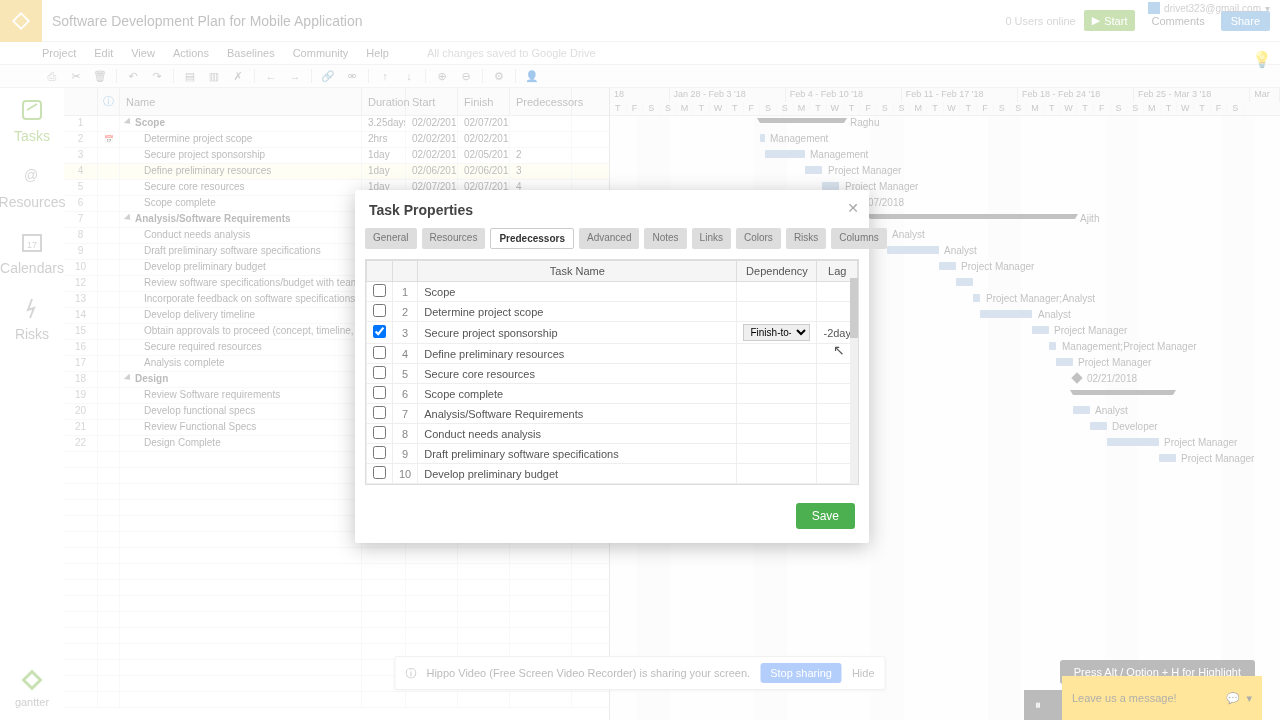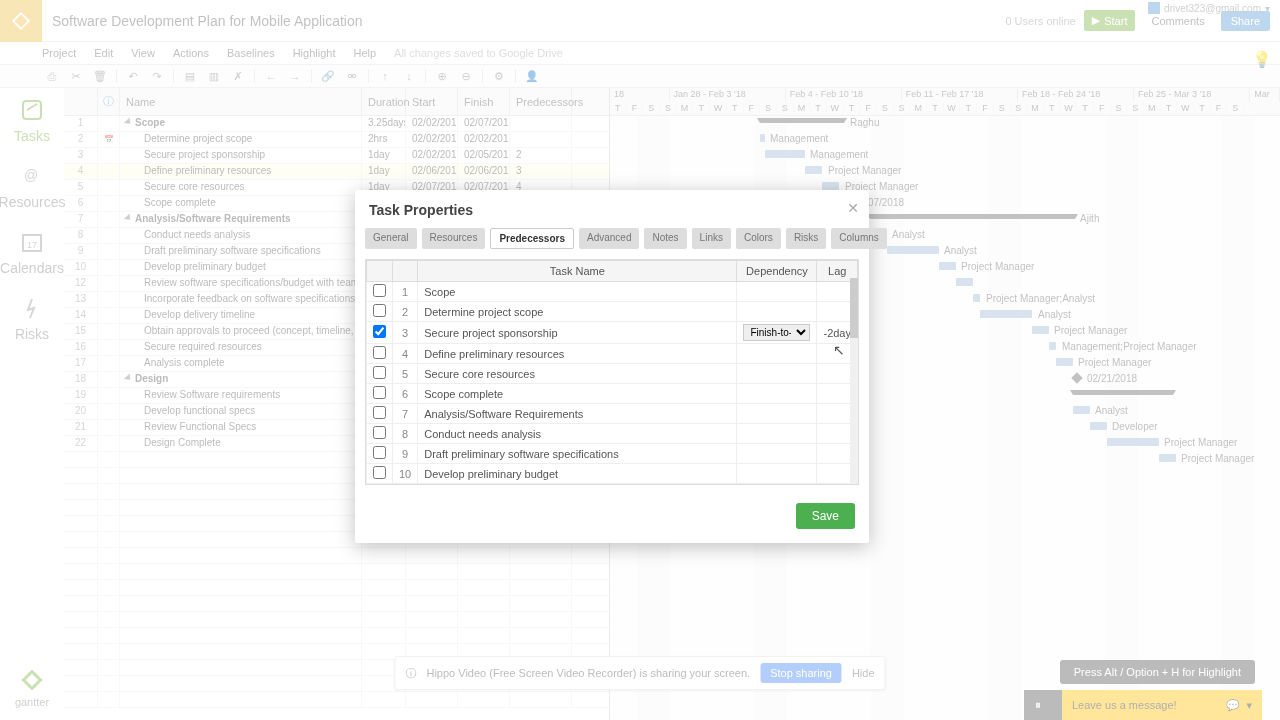--- a/index.html
+++ b/index.html
@@ -11,21 +11,21 @@
 .logo-sq svg { width: 22px; height: 22px; }
 .doc-title { font-size: 14px; color: #666; margin-left: 10px; flex: 1; }
 .header-right { display: flex; align-items: center; gap: 8px; padding-right: 10px; font-size: 11px; color: #999; }
 .btn-start { background: #7cb342; color: #fff; padding: 4px 8px; border-radius: 2px; display: flex; align-items: center; gap: 4px; }
 .btn-comments { color: #666; padding: 4px 8px; }
 .btn-share { background: #5b9bd5; color: #fff; padding: 4px 10px; border-radius: 2px; }
 
 
 .menubar { height: 22px; display: flex; align-items: center; padding-left: 42px; gap: 18px; font-size: 11px; color: #666; }
 .menubar span { cursor: default; }
-.saved-text { color: #aaa; }
+.saved-text { color: #aaa; margin-left: 20px; }
 
 
 .toolbar { height: 24px; border-top: 1px solid #e0e0e0; border-bottom: 1px solid #e0e0e0; display: flex; align-items: center; padding-left: 42px; gap: 4px; background: #fafafa; }
 .tool-icon { width: 20px; height: 18px; display: flex; align-items: center; justify-content: center; color: #888; cursor: pointer; }
 .tool-sep { width: 1px; height: 14px; background: #ddd; margin: 0 2px; }
 
 
 .sidebar-left { position: absolute; left: 0; top: 88px; width: 64px; bottom: 0; background: #fff; display: flex; flex-direction: column; align-items: center; padding-top: 8px; gap: 18px; }
 .side-item { display: flex; flex-direction: column; align-items: center; gap: 4px; color: #888; cursor: pointer; }
 .side-item.active { color: #7cb342; }
@@ -94,21 +94,21 @@
 .modal-footer { display: flex; justify-content: flex-end; padding: 8px 14px 14px; }
 .btn-save { background: #4caf50; color: #fff; padding: 6px 16px; border-radius: 3px; font-size: 12px; cursor: pointer; border: none; }
 
 
 .share-notice { position: absolute; bottom: 30px; left: 50%; transform: translateX(-50%); background: #fff; border: 1px solid #ddd; border-radius: 3px; padding: 6px 10px; display: flex; align-items: center; gap: 10px; font-size: 11px; z-index: 40; box-shadow: 0 1px 3px rgba(0,0,0,0.1); }
 .btn-stop { background: #4285f4; color: #fff; padding: 4px 10px; border-radius: 3px; }
 .btn-hide { color: #666; }
 .highlight-tip { position: absolute; bottom: 36px; right: 25px; background: #555; color: #fff; padding: 6px 14px; border-radius: 3px; font-size: 11px; z-index: 40; }
 .rec-controls { position: absolute; bottom: 0; right: 200px; width: 56px; height: 30px; background: #555; display: flex; align-items: center; justify-content: space-around; z-index: 40; }
 .rec-btn { color: #fff; font-size: 12px; }
-.chat-widget { position: absolute; bottom: 0; right: 18px; width: 200px; height: 30px; background: #ffc107; display: flex; align-items: center; padding: 0 10px; font-size: 11px; color: #333; z-index: 40; gap: 6px; }
+.chat-widget { position: absolute; bottom: 0; right: 18px; width: 200px; height: 44px; background: #ffc107; display: flex; align-items: center; padding: 0 10px; font-size: 11px; color: #333; z-index: 40; gap: 6px; }
 .lightbulb { position: absolute; right: 8px; top: 50px; color: #ffc107; font-size: 16px; z-index: 30; }
 
 
 .cursor-ptr { position: absolute; left: 833px; top: 342px; z-index: 70; font-size: 14px; }
 </style>
 </head>
 <body>
 
 <div class="header">
   <div class="logo-sq">
@@ -132,21 +132,21 @@
     <span>▾</span>
   </div>
 </div>
 
 <div class="menubar">
   <span>Project</span>
   <span>Edit</span>
   <span>View</span>
   <span>Actions</span>
   <span>Baselines</span>
-  <span>Highlight</span>
+  <span>Community</span>
   <span>Help</span>
   <span class="saved-text">All changes saved to Google Drive</span>
 </div>
 
 <div class="toolbar">
   <span class="tool-icon">⎙</span>
   <span class="tool-icon">✂</span>
   <span class="tool-icon">🗑</span>
   <span class="tool-sep"></span>
   <span class="tool-icon">↶</span>

